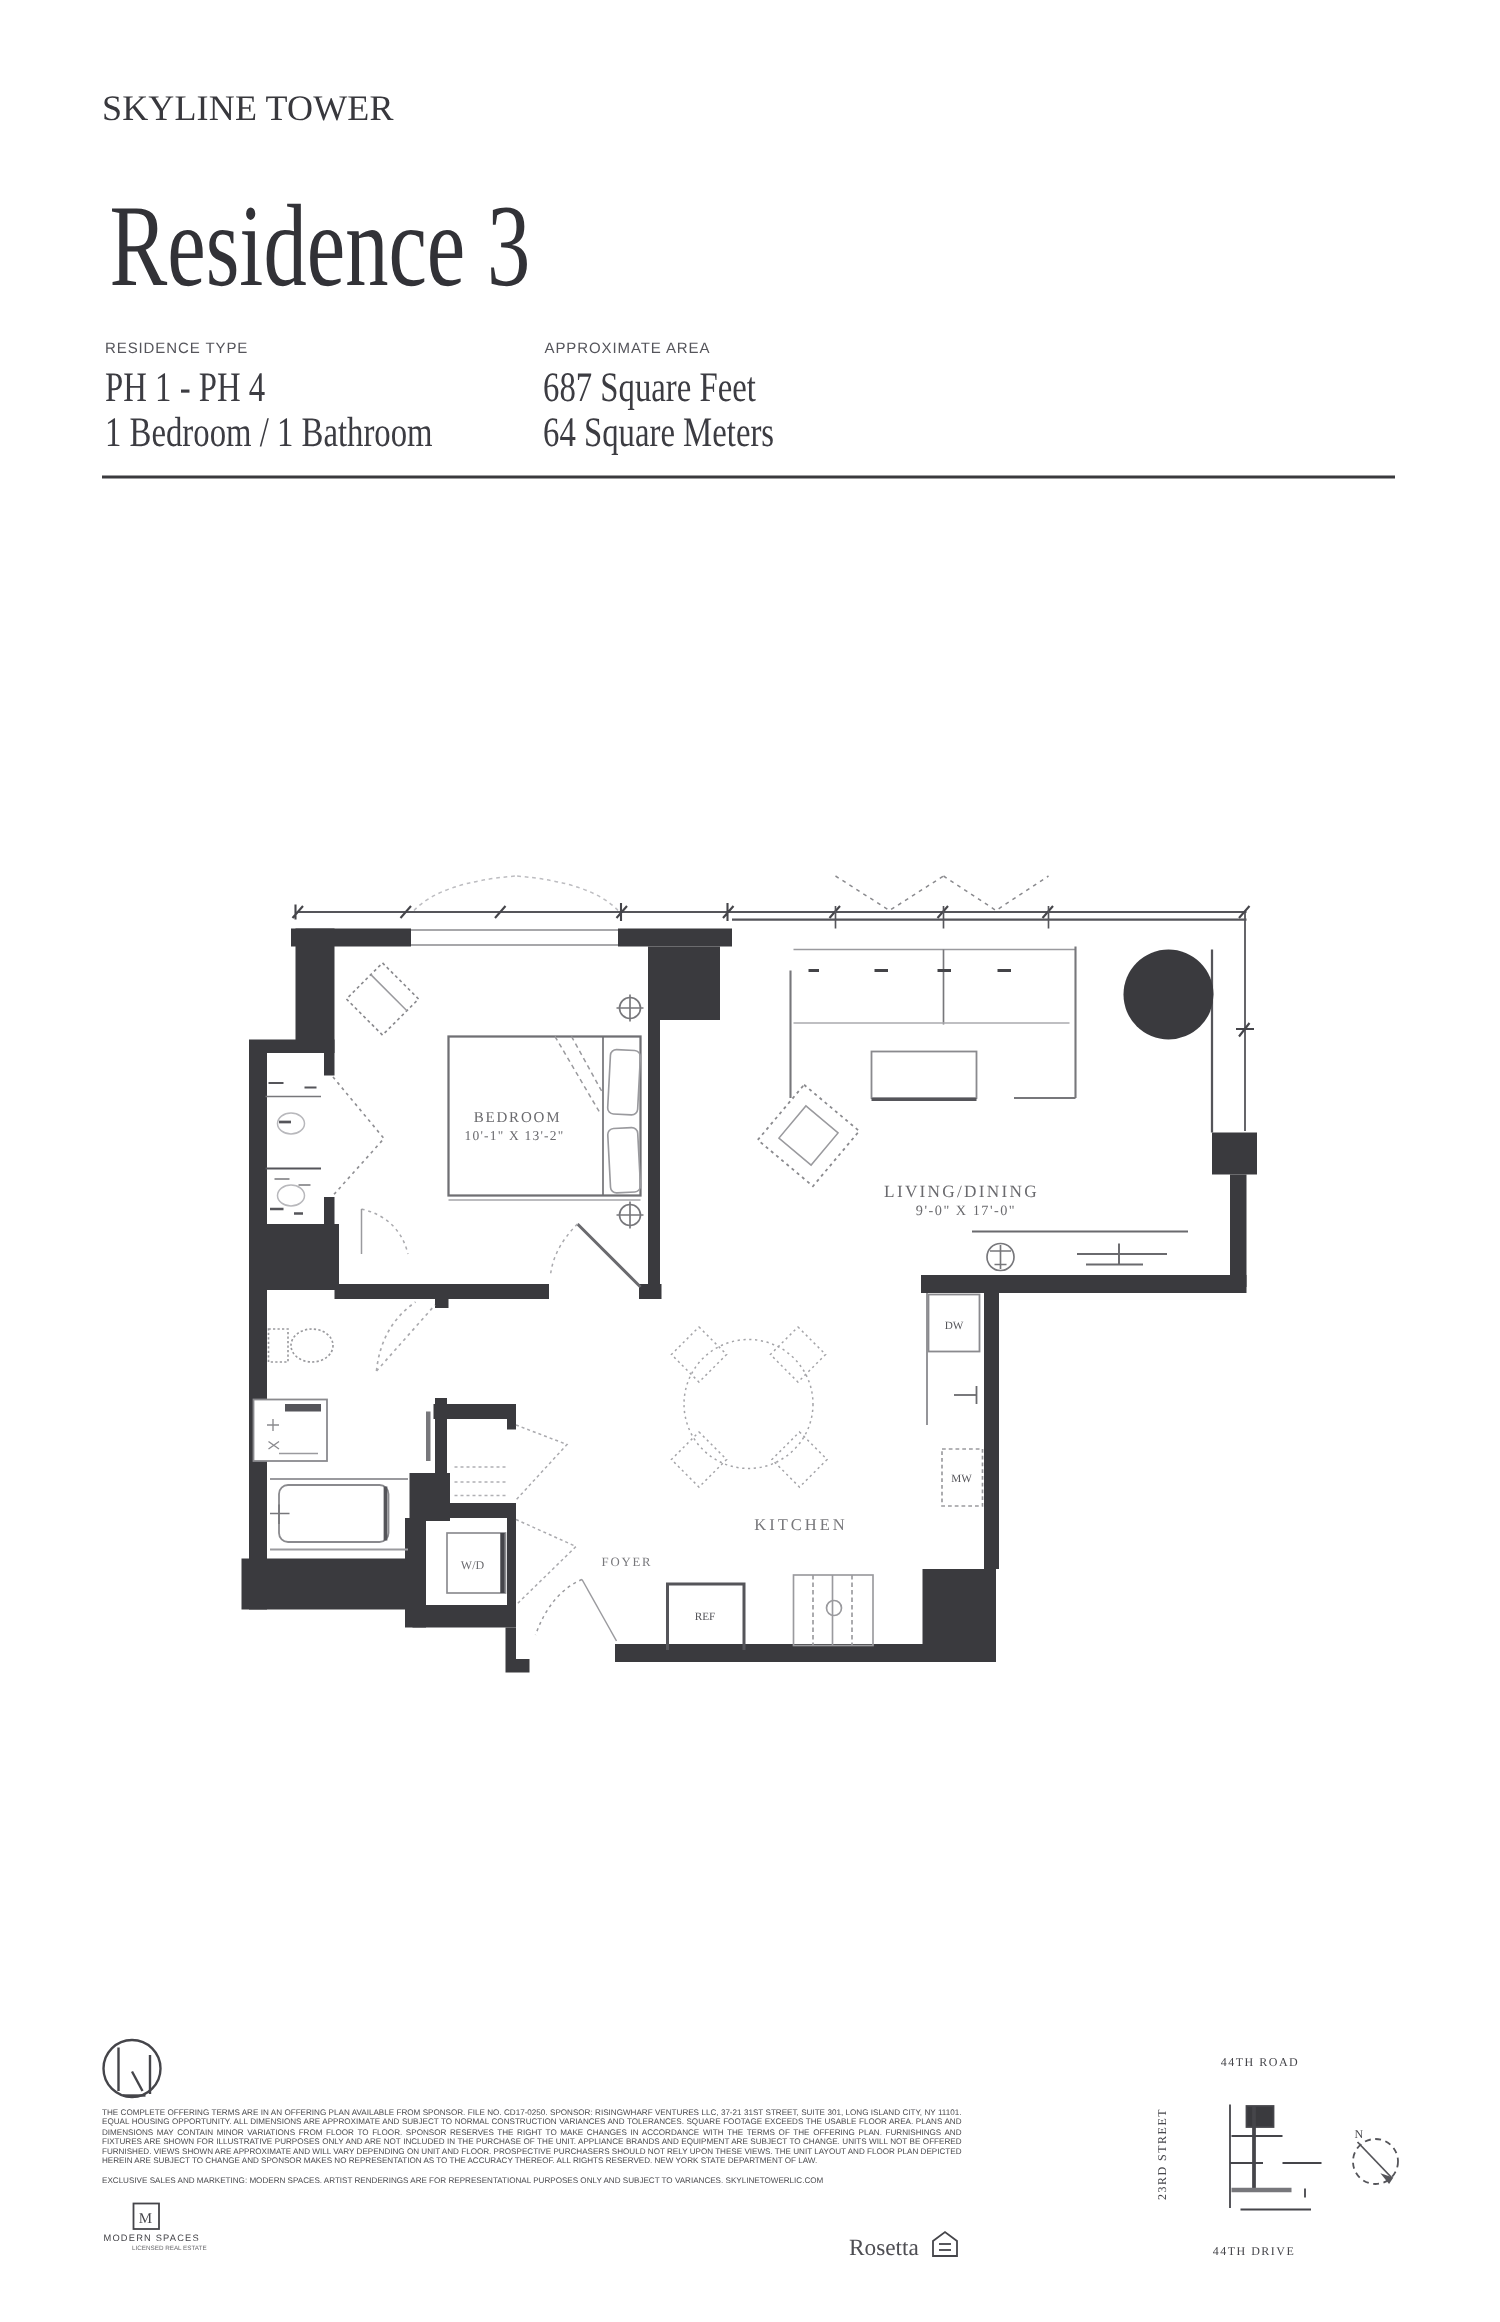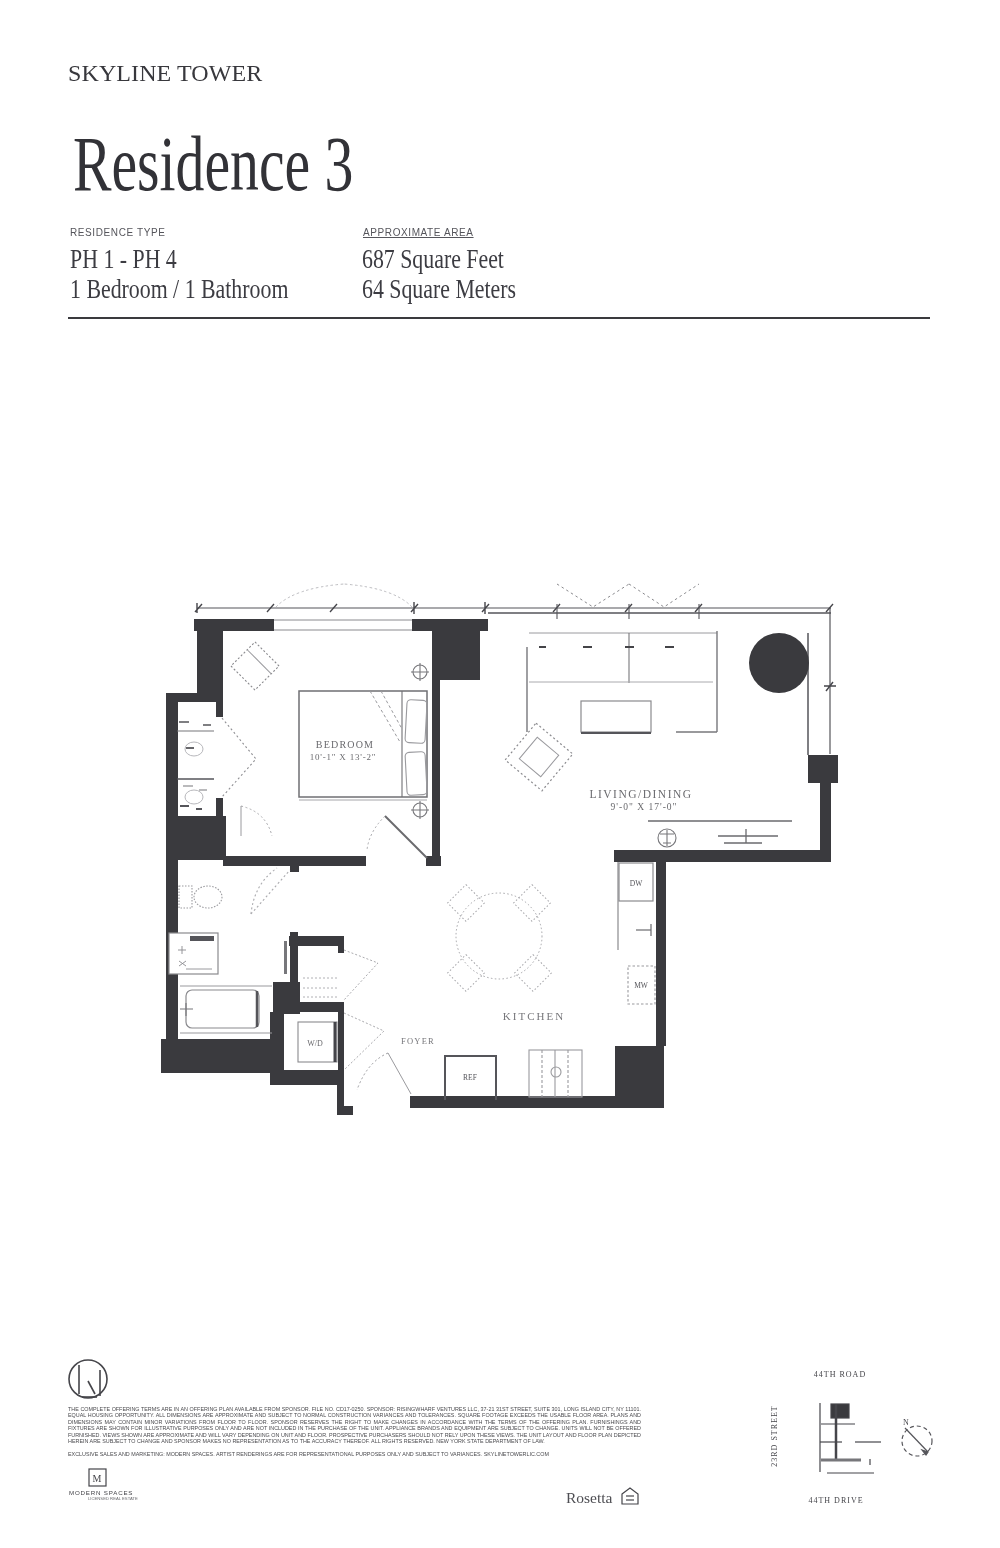--- a/index.html
+++ b/index.html
@@ -11,21 +11,21 @@
 <body>
 
 <div class="abs serif" style="left:68px;top:61px;font-size:24px;letter-spacing:0.1px;line-height:1;color:#38383d;">SKYLINE TOWER</div>
 
 <div class="abs serif" style="left:73px;top:125px;font-size:78px;line-height:1;color:#323237;transform:scaleX(0.74);transform-origin:left top;">Residence 3</div>
 
 <div class="abs" style="left:70px;top:227px;font-size:10px;letter-spacing:0.6px;color:#55555b;">RESIDENCE TYPE</div>
 
 <div class="abs serif" style="left:70px;top:244px;font-size:28px;color:#3c3c42;line-height:30px;transform:scaleX(0.78);transform-origin:left top;">PH 1 - PH 4<br>1 Bedroom / 1 Bathroom</div>
 
-<div class="abs" style="left:363px;top:227px;font-size:10px;letter-spacing:0.6px;color:#55555b;text-decoration:underline;">APPROXIMATE AREA</div>
+<div class="abs" style="left:363px;top:227px;font-size:10px;letter-spacing:0.6px;color:#55555b;">APPROXIMATE AREA</div>
 
 <div class="abs serif" style="left:362px;top:244px;font-size:28px;color:#3c3c42;line-height:30px;transform:scaleX(0.78);transform-origin:left top;">687 Square Feet<br>64 Square Meters</div>
 
 <div class="abs" style="left:68px;top:317px;width:862px;height:2px;background:#3a3a3e;"></div>
 
 <svg class="abs" style="left:0;top:0;" width="1000" height="1548" viewBox="0 0 1000 1548">
 <defs></defs>
 <g fill="none" stroke-linecap="butt">
 
 <g stroke="#55555a" stroke-width="1.2">

